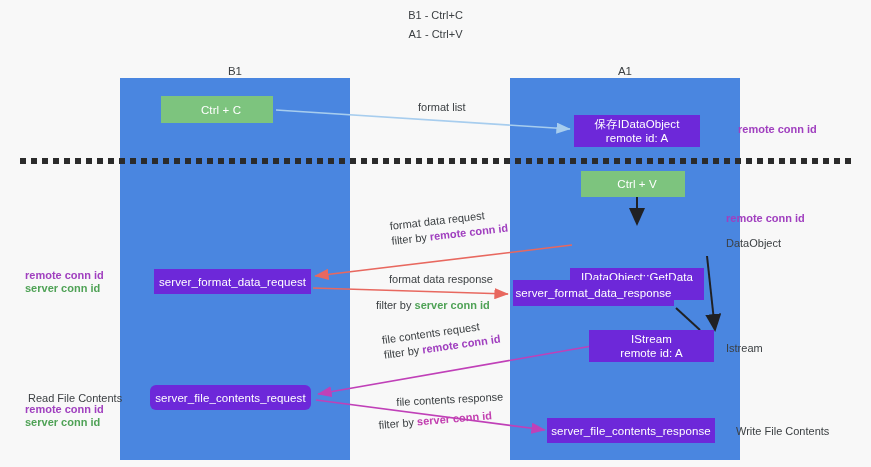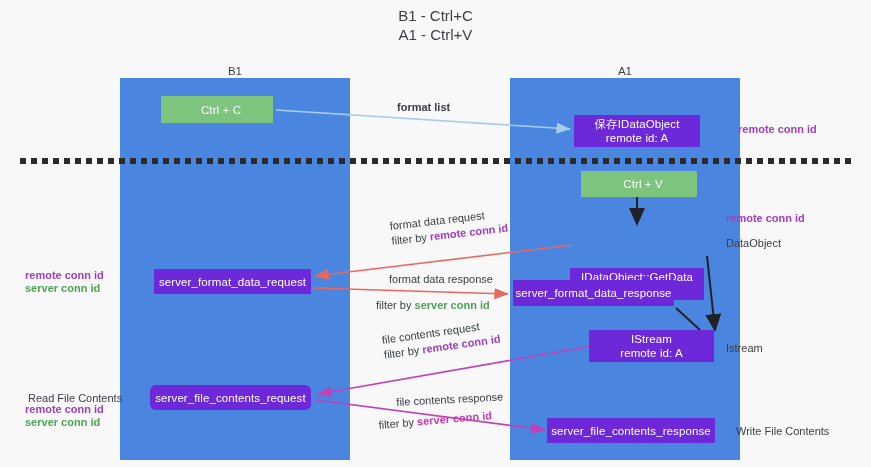--- a/index.html
+++ b/index.html
@@ -14,21 +14,21 @@
     background: #f8f8f8;
     font-family: "Liberation Sans", sans-serif;
     overflow: hidden;
   }
   
   #title {
     position: absolute;
     left: 0; top: 6px;
     width: 871px;
     text-align: center;
-    font-size: 15px;
+    font-size: 11px;
     color: #3c4043;
     line-height: 19px;
     white-space: pre-line;
   }
   
   .lane-header {
     position: absolute;
     text-align: center;
     font-size: 11.5px;
     color: #3c4043;
@@ -150,37 +150,37 @@
     <line x1="316" y1="400" x2="545" y2="430" stroke="#c040b8" stroke-width="1.6" marker-end="url(#ah-mag)"></line>
   </svg>
 
   <div id="divider"></div>
 
   <div class="node green" style="left:161px; top:96px; width:112px; height:27px;">Ctrl + C</div>
 
   <div class="node orange" style="left:574px; top:115px; width:126px; height:32px;">保存IDataObject
 remote id: A</div>
 
-  <div class="node green" style="left:581px; top:171px; width:116px; height:26px;">Ctrl + V</div>
+  <div class="node green" style="left:581px; top:171px; width:104px; height:26px;">Ctrl + V</div>
 
   <div class="node orange" style="left:570px; top:228px; width:134px; height:32px;margin-top:40px;">IDataObject::GetData
 remote id: A</div>
 
   <div class="node orange" style="left:154px; top:269px; width:157px; height:25px;">server_format_data_request</div>
 
   <div class="node orange" style="left:513px; top:280px; width:161px; height:26px;">server_format_data_response</div>
 
   <div class="node orange" style="left:589px; top:330px; width:125px; height:32px;">IStream
 remote id: A</div>
 
   <div class="node orange" style="left:150px; top:385px; width:161px; height:25px;border-radius:6px;">server_file_contents_request</div>
 
   <div class="node orange" style="left:547px; top:418px; width:168px; height:25px;">server_file_contents_response</div>
 
-  <div class="edge-label" style="left:397px; top:100px;font-weight:bold;">format list</div>
+  <div class="edge-label" style="left:418px; top:100px;">format list</div>
 
   <div class="edge-label" style="left:389px; top:219px; transform: rotate(-6.5deg);">
     <div>format data request</div>
     <div><span>filter by </span><span class="pk">remote conn id</span></div>
   </div>
 
   <div class="edge-label" style="left:389px; top:272px;">
     <div>format data response</div>
   </div>
   <div class="edge-label" style="left:376px; top:298px;"><span>filter by </span><span class="gk">server conn id</span></div>

